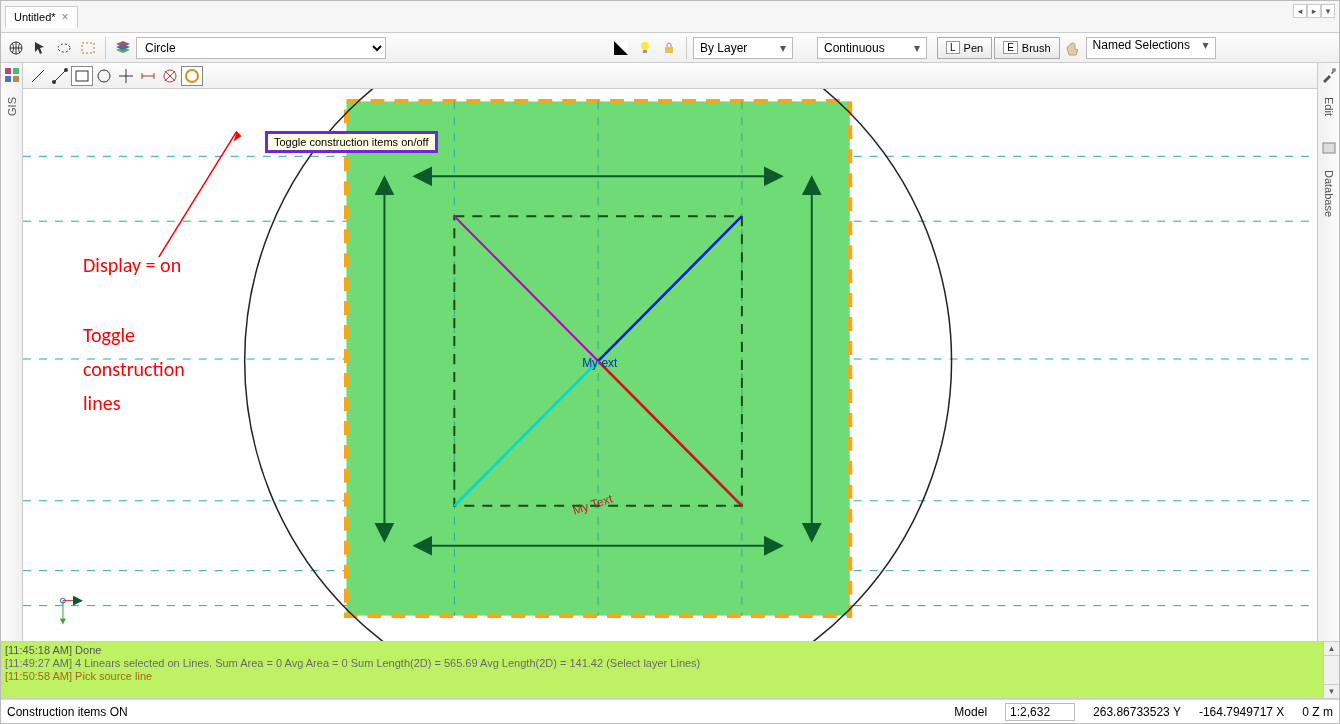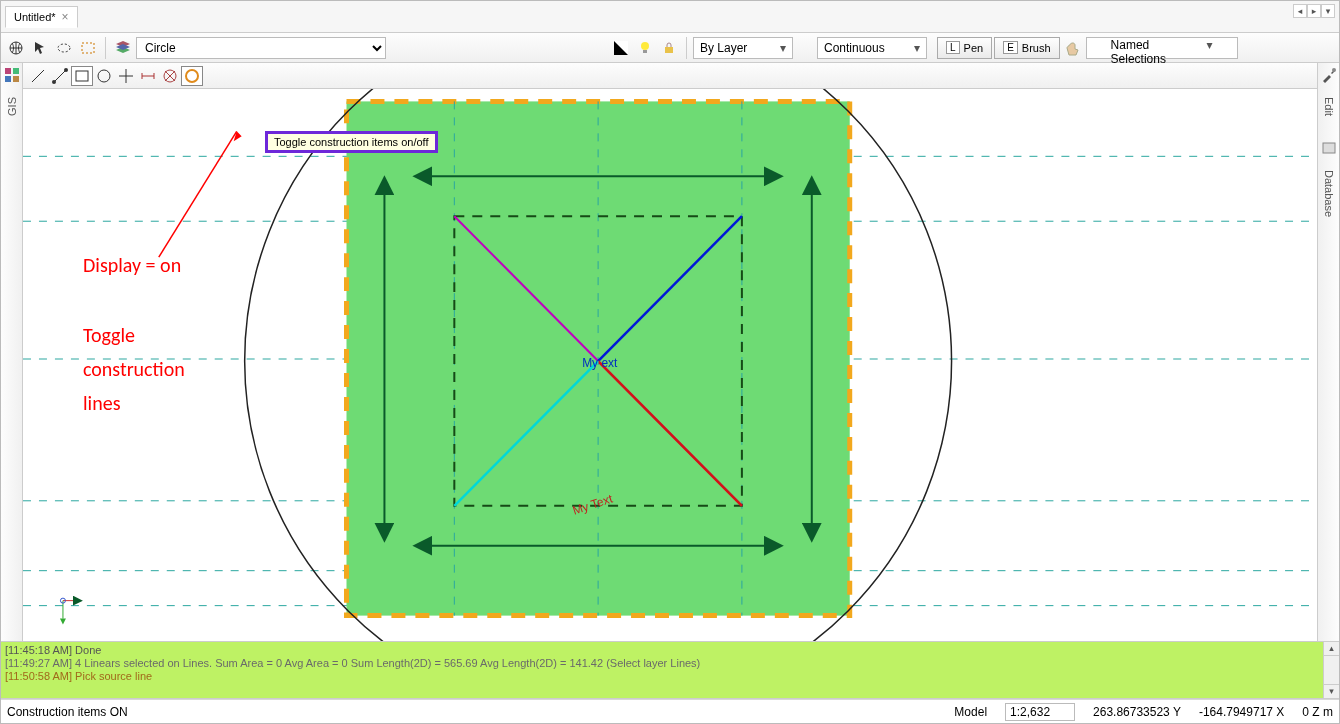--- a/index.html
+++ b/index.html
@@ -146,21 +146,21 @@
       </div>
     <div class="btn">
         <span class="key">E</span>
         <span>Brush</span>
       </div>
     <div class="tb-btn">
         <svg width="18" height="16">
           <path d="M3 8c0-1 1-2 2-2 0-1 1-2 2-2 0-1 1-1 2-1s2 1 2 2v4l3 1-2 5H5z" fill="#e7c9a3" stroke="#aa8"></path>
         </svg>
       </div>
-    <div class="sel dd-arrow" style="width:152px; display:flex; justify-content:space-between; padding:0 24px;">
+    <div class="sel dd-arrow" style="width:130px; display:flex; justify-content:space-between; padding:0 6px;">
         <span>Named Selections</span>
       </div>
   </div>
 
   <div class="midrow">
 
     <div class="sidebar-left">
       <div><svg width="16" height="16">
             <rect x="1" y="1" width="6" height="6" fill="#b47"></rect>
             <rect x="9" y="1" width="6" height="6" fill="#4b7"></rect>

